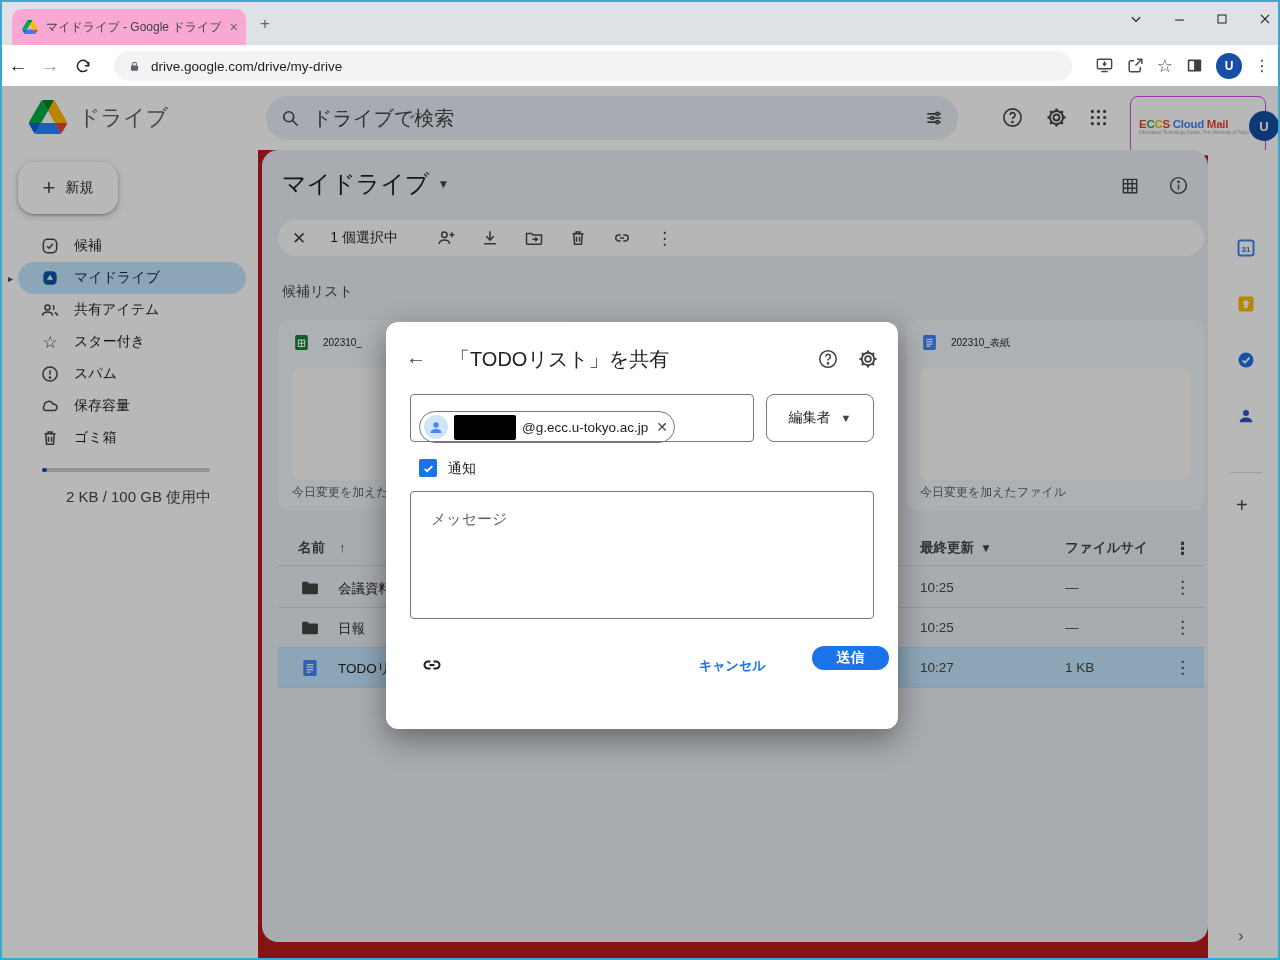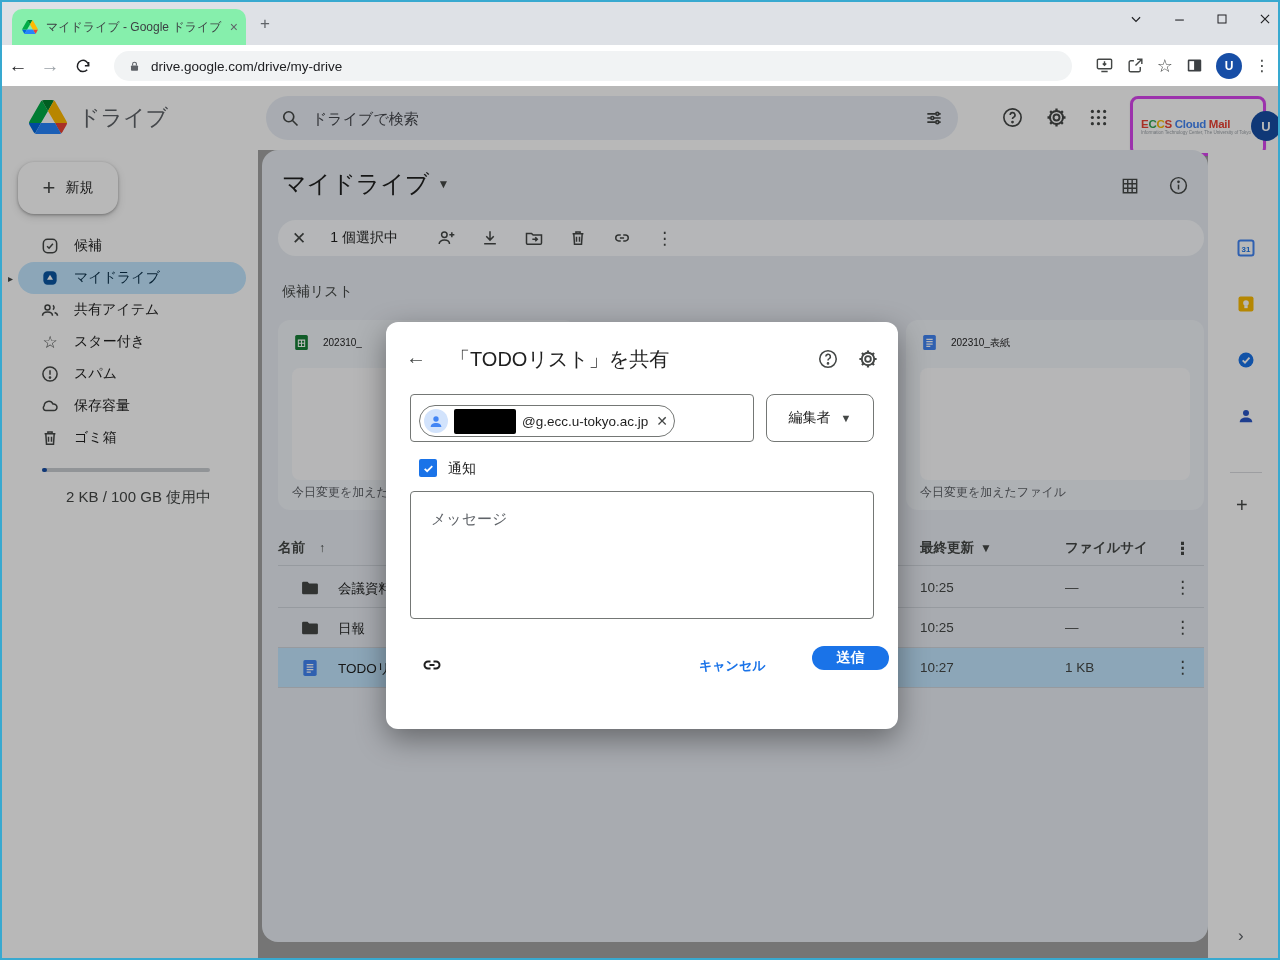--- a/index.html
+++ b/index.html
@@ -6,54 +6,54 @@
   html,body { width:1280px; height:960px; }
   body {
     font-family:"Liberation Sans","DejaVu Sans",sans-serif;
     color:#1f1f1f; background:#dee1e6; position:relative; overflow:hidden;
     border:2px solid #38a9d0;
   }
   svg { display:block; }
 
   
   #tabstrip { position:absolute; top:0; left:0; right:0; height:43px; background:#dee1e6; }
-  #tab { position:absolute; left:10px; top:7px; width:234px; height:36px; background:#86efac;
+  #tab { position:absolute; left:10px; top:7px; width:234px; height:36px; background:#f9a8d4;
          border-radius:10px 10px 0 0; display:flex; align-items:center; padding:0 8px 0 10px; gap:8px; }
   #tab .t-title { flex:1; font-size:12px; color:#3c4043; white-space:nowrap; overflow:hidden; text-overflow:ellipsis; }
   .tab-close { font-size:14px; color:#5f6368; cursor:pointer; }
   #newtab { position:absolute; left:258px; top:12px; font-size:17px; color:#5f6368; }
   #wincontrols { position:absolute; right:6px; top:0; height:34px; display:flex; align-items:center; gap:30px; color:#202124; }
 
   #btoolbar { position:absolute; top:43px; left:0; right:0; height:41px; background:#fff; display:flex; align-items:center; }
   .nav-arrow { font-size:19px; color:#202124; width:32px; text-align:center; }
   .nav-arrow.dis { color:#9aa0a6; }
   #omnibox { position:absolute; left:112px; top:6px; width:958px; height:30px; background:#f1f3f4;
              border-radius:15px; display:flex; align-items:center; padding:0 14px; gap:10px; }
   #omnibox .url { font-size:13.5px; color:#202124; }
   #btoolbar .right-icons { position:absolute; right:8px; display:flex; align-items:center; gap:12px; }
   .b-avatar { width:26px; height:26px; border-radius:50%; background:#174ea6; color:#fff; font-size:12px;
               display:flex; align-items:center; justify-content:center; font-weight:bold; }
 
   
-  #app { position:absolute; top:84px; left:0; right:0; bottom:0; background:#a3a3a3; }
+  #app { position:absolute; top:84px; left:0; right:0; bottom:0; background:#b91c1c; }
 
   #dheader { position:absolute; top:0; left:0; right:0; height:64px; background:#fff; }
   #dlogo { position:absolute; left:27px; top:14px; width:38px; height:34px; }
   #dname { position:absolute; left:76px; top:17px; font-size:22px; color:#5f6368; }
   #dsearch { position:absolute; left:264px; top:10px; width:692px; height:44px; background:#e9eef6;
              border-radius:22px; display:flex; align-items:center; padding:0 14px; gap:12px; }
-  #dsearch input { flex:1; border:none; outline:none; background:transparent; font-size:15px; color:#1f1f1f;
+  #dsearch input { flex:1; border:none; outline:none; background:transparent; font-size:20px; color:#1f1f1f;
                    font-family:inherit; }
   #dsearch input::placeholder { color:#45474d; opacity:1; }
   .hicon { color:#444746; }
   #help-btn  { position:absolute; left:999px; top:20px; }
   #gear-btn  { position:absolute; left:1043px; top:20px; }
   #apps-btn  { position:absolute; left:1086px; top:21px; }
   #eccs-badge { position:absolute; left:1128px; top:10px; width:136px; height:60px; background:#fff;
-                border:3px solid #d946ef; border-radius:8px; box-shadow:0 1px 2px rgba(0,0,0,.1);
+                border:1px solid #d946ef; border-radius:8px; box-shadow:0 1px 2px rgba(0,0,0,.1);
                 display:flex; align-items:center; padding:0 4px 0 8px; }
   #eccs-badge .txt { flex:1; }
   #eccs-badge .ttl { font-size:11.5px; font-weight:bold; letter-spacing:-0.3px; white-space:nowrap; }
   #eccs-badge .sub { font-size:4.5px; color:#9aa0a6; white-space:nowrap; overflow:hidden; }
   .e1{color:#ea4335}.e2{color:#34a853}.e3{color:#fbbc05}.e4{color:#ea4335}
   .e5{color:#4285f4;margin-left:3px}.e6{color:#ea4335;margin-left:3px}
   .d-avatar { width:30px; height:30px; border-radius:50%; background:#174ea6; color:#fff; font-size:13px;
               display:flex; align-items:center; justify-content:center; font-weight:bold; flex:none; }
 
   #dsidebar { position:absolute; top:64px; left:0; width:256px; bottom:0; background:#fff; padding-top:12px; }
@@ -86,21 +86,21 @@
 
   .sg-card { position:absolute; top:170px; width:298px; height:190px; background:#f2f5fa; border-radius:12px; }
   .sg-card .head { position:absolute; left:14px; top:13px; display:flex; align-items:center; gap:12px; }
   .sg-card .head .nm { font-size:10px; color:#1f1f1f; white-space:nowrap; }
   .sg-card .prev { position:absolute; left:14px; right:14px; top:48px; height:112px; background:#fcfdfe; border-radius:8px; }
   .sg-card .cap { position:absolute; left:14px; bottom:9px; font-size:12px; color:#5f6368; white-space:nowrap; }
   #card1 { left:16px; } #card2 { left:644px; }
 
   #listhead { position:absolute; left:16px; right:4px; top:380px; height:36px; border-bottom:1px solid #d0d6dd;
               font-size:13.5px; color:#444746; font-weight:bold; }
-  .lh-name { position:absolute; left:0; top:9px; display:flex; gap:14px; align-items:center; }
+  .lh-name { position:absolute; left:20px; top:9px; display:flex; gap:14px; align-items:center; }
   .lh-mod  { position:absolute; left:642px; top:9px; display:flex; gap:6px; align-items:center; }
   .lh-size { position:absolute; left:787px; top:9px; }
   .lh-kebab{ position:absolute; left:896px; top:8px; }
   .sortglyph { font-size:12px; color:#444746; font-weight:normal; }
 
   .frow { position:absolute; left:16px; right:4px; height:40px; border-bottom:1px solid #d0d6dd; font-size:13.5px; color:#1f1f1f; }
   .frow.sel { background:#c2e7ff; }
   .fr-ic   { position:absolute; left:22px; top:10px; width:20px; height:20px; color:#444746; }
   .fr-name { position:absolute; left:60px; top:12px; white-space:nowrap; }
   .fr-mod  { position:absolute; left:642px; top:12px; color:#444746; }
@@ -118,21 +118,21 @@
   #scrim { position:absolute; inset:0; background:rgba(0,0,0,.28); z-index:50; }
 
   
   #dialog { position:absolute; left:384px; top:236px; width:512px; height:407px; background:#fff;
             border-radius:12px; z-index:60; box-shadow:0 10px 30px rgba(0,0,0,.4); }
   #dlg-back { position:absolute; left:20px; top:24px; font-size:20px; color:#444746; }
   #dlg-title { position:absolute; left:64px; top:24px; font-size:20px; color:#1f1f1f; white-space:nowrap; }
   #dlg-help { position:absolute; left:431px; top:26px; }
   #dlg-gear { position:absolute; left:471px; top:26px; }
   #dlg-input { position:absolute; left:24px; top:72px; width:344px; height:48px; border:1px solid #747775;
-               border-radius:4px; display:flex; align-items:flex-end; padding:4px 8px; }
+               border-radius:4px; display:flex; align-items:flex-start; padding:16px 8px; }
   #chip { height:32px; border:1px solid #747775; border-radius:16px; display:flex; align-items:center;
           padding:0 6px 0 4px; gap:6px; max-width:100%; }
   #chip .av { width:24px; height:24px; border-radius:50%; background:#d2e3fc; flex:none;
               display:flex; align-items:center; justify-content:center; }
   #chip .redact { width:62px; height:25px; background:#000; border-radius:2px; flex:none; }
   #chip .em { font-size:13.5px; color:#1f1f1f; white-space:nowrap; }
   #chip .cx { font-size:14px; color:#444746; margin-left:2px; }
   #dlg-role { position:absolute; left:380px; top:72px; width:108px; height:48px; border:1px solid #747775;
               border-radius:8px; display:flex; align-items:center; justify-content:center; gap:10px;
               font-size:14px; color:#1f1f1f; }

